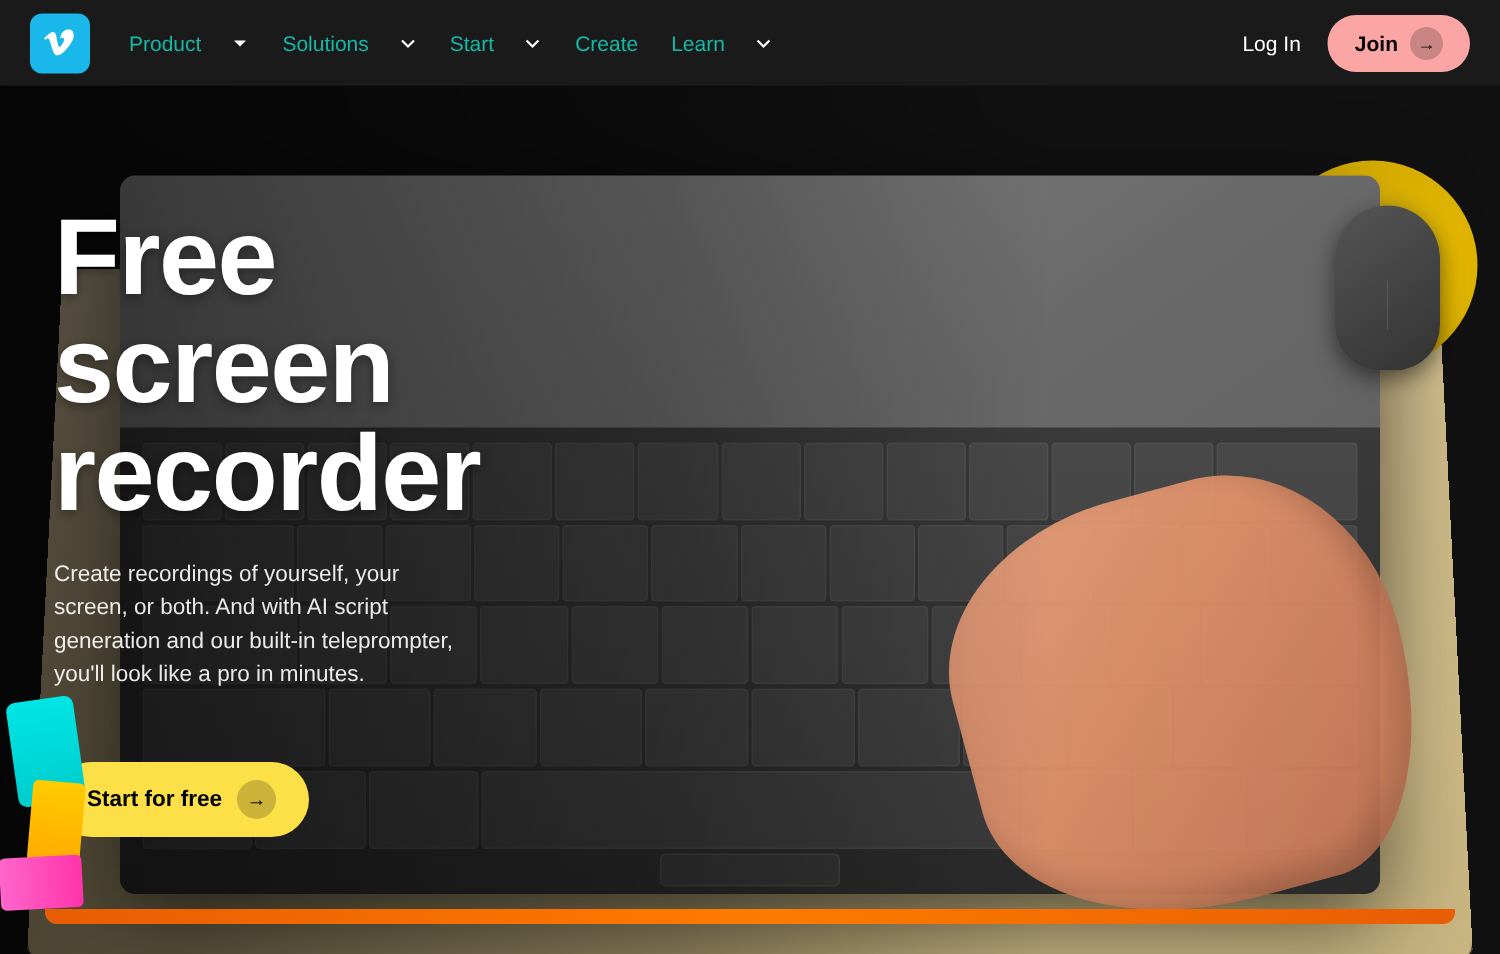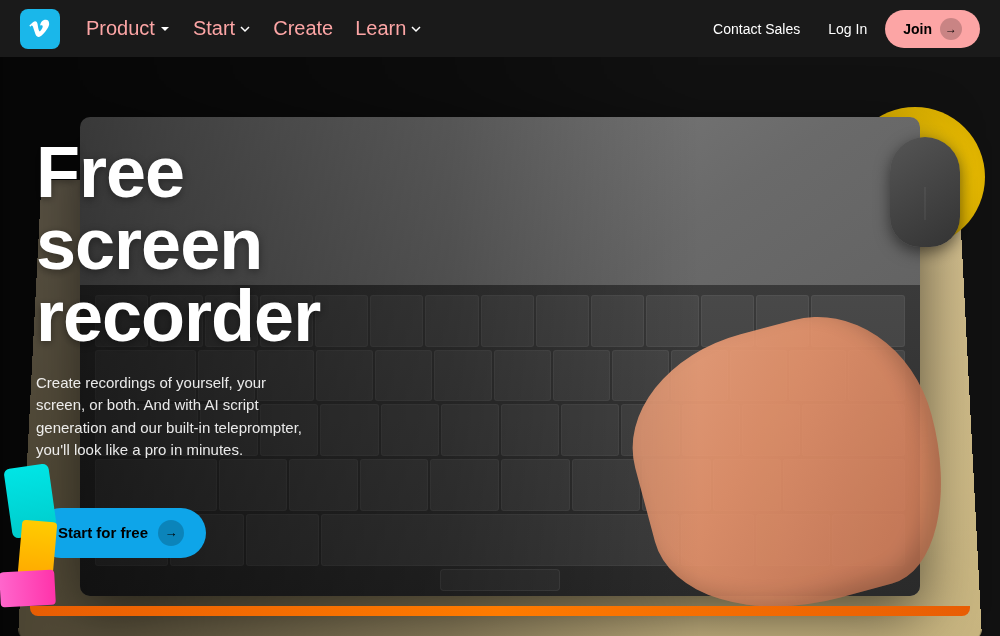--- a/index.html
+++ b/index.html
@@ -43,24 +43,24 @@
     .nav-left {
       display: flex;
       align-items: center;
       gap: 2px;
       flex: 1;
     }
 
     .nav-item {
       display: flex;
       align-items: center;
-      gap: 4px;
+      gap: 20px;
       padding: 6px 10px;
-      color: #fca5a5;
-      font-size: 20px;
+      color: #14b8a6;
+      font-size: 14px;
       font-weight: 400;
       cursor: pointer;
       border-radius: 4px;
       white-space: nowrap;
     }
 
     .nav-chevron {
       width: 12px;
       height: 12px;
       display: inline-block;
@@ -289,21 +289,21 @@
       color: rgba(255,255,255,0.9);
       line-height: 1.5;
       margin-bottom: 46px;
       max-width: 280px;
     }
 
     .btn-start {
       display: inline-flex;
       align-items: center;
       gap: 10px;
-      background: #0ea5e9;
+      background: #fde047;
       color: #000;
       font-size: 15px;
       font-weight: 700;
       padding: 12px 22px;
       border-radius: 28px;
       cursor: pointer;
       border: none;
       width: fit-content;
     }
 
@@ -329,38 +329,43 @@
   </div>
 
   <div class="nav-left">
     <div class="nav-item">
       <span>Product</span>
       <svg class="nav-chevron" viewBox="0 0 12 12" fill="white">
           <path d="M2 4l4 4 4-4"></path>
         </svg>
     </div>
     <div class="nav-item">
+      <span>Solutions</span>
+      <svg class="nav-chevron" viewBox="0 0 12 12" fill="white">
+          <path d="M2 4l4 4 4-4" stroke="white" stroke-width="1.5" fill="none"></path>
+        </svg>
+    </div>
+    <div class="nav-item">
       <span>Start</span>
       <svg class="nav-chevron" viewBox="0 0 12 12" fill="white">
           <path d="M2 4l4 4 4-4" stroke="white" stroke-width="1.5" fill="none"></path>
         </svg>
     </div>
     <div class="nav-item">
       <span>Create</span>
     </div>
     <div class="nav-item">
       <span>Learn</span>
       <svg class="nav-chevron" viewBox="0 0 12 12" fill="white">
           <path d="M2 4l4 4 4-4" stroke="white" stroke-width="1.5" fill="none"></path>
         </svg>
     </div>
   </div>
 
   <div class="nav-right">
-    <div class="nav-link">Contact Sales</div>
     <div class="nav-link">Log In</div>
     <button class="btn-join">
       <span>Join</span>
       <span class="btn-join-arrow">→</span>
     </button>
   </div>
 </nav>
 
 <div class="hero">
 

